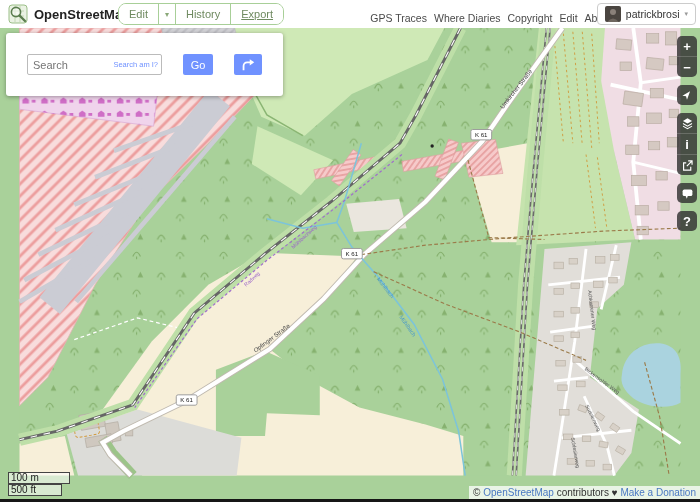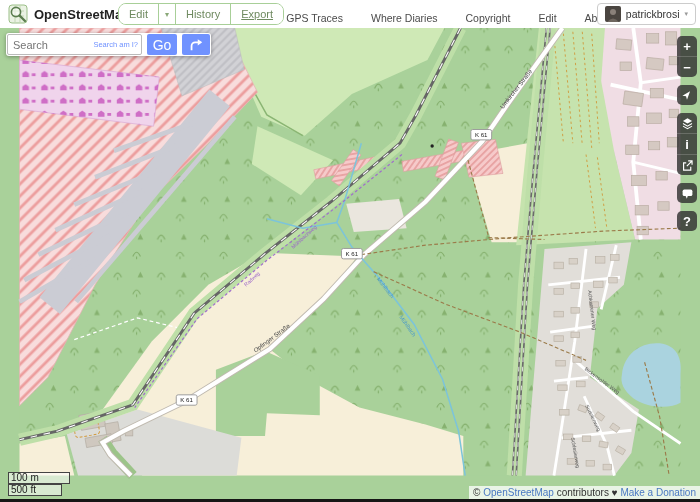--- a/index.html
+++ b/index.html
@@ -7,38 +7,38 @@
   
   #header{position:absolute;top:0;left:0;width:700px;height:28px;background:#fff;z-index:30;}
   #brand{position:absolute;left:8px;top:4px;display:flex;align-items:center;gap:6px;}
   #brand .title{font-size:13px;font-weight:bold;color:#222;}
   #nav-buttons{position:absolute;left:118px;top:3px;display:flex;height:20px;
     border:1px solid #a8cf98;border-radius:8px;overflow:hidden;background:#fff;}
   #nav-buttons .nb{display:flex;align-items:center;padding:0 10px;font-size:11px;
     color:#6f8a60;border-right:1px solid #a8cf98;cursor:pointer;background:#fff;}
   #nav-buttons .nb.caret{padding:0 6px;font-size:8px;color:#8aa878;}
   #nav-buttons .nb:last-child{border-right:none;text-decoration:underline;}
-  #top-links{position:absolute;right:88px;top:0;height:35px;display:flex;align-items:center;gap:28px;}
+  #top-links{position:absolute;right:88px;top:0;height:35px;display:flex;align-items:center;gap:7px;}
   #top-links .lnk{font-size:10.5px;color:#4a4a4a;cursor:pointer;white-space:nowrap;}
   #user-box{position:absolute;right:4px;top:3px;height:20px;border:1px solid #ccc;border-radius:4px;
     display:flex;align-items:center;gap:5px;padding:0 7px;background:#fff;cursor:pointer;}
   #user-box .uname{font-size:10.5px;color:#333;}
   #user-box .ucaret{font-size:7px;color:#999;}
   
   #map{position:absolute;top:28px;left:0;width:700px;height:474px;background:#a9d19a;}
   #map-svg{position:absolute;top:0;left:0;}
   svg text{font-family:"Liberation Sans",sans-serif;}
   
   #search-panel{position:absolute;top:5px;left:6px;background:#fff;border-radius:3px;
-    box-shadow:0 1px 4px rgba(0,0,0,.35);padding:1px;display:flex;gap:5px;z-index:20;}
+    box-shadow:0 1px 4px rgba(0,0,0,.35);padding:21px;display:flex;gap:21px;z-index:20;}
   #search-wrap{position:relative;}
   #search-input{width:128px;height:19px;border:1px solid #bbb;border-radius:2px;
     font-size:11px;padding:0 0 0 5px;color:#333;outline:none;font-family:"Liberation Sans",sans-serif;}
   #whereami{position:absolute;right:4px;top:6px;font-size:7.5px;color:#7092ff;cursor:pointer;}
-  .blue-btn{height:21px;background:#7092ff;border-radius:2px;color:#fff;font-size:14px;
+  .blue-btn{height:21px;background:#7092ff;border-radius:2px;color:#fff;font-size:11px;
     display:flex;align-items:center;justify-content:center;cursor:pointer;border:none;}
   #go-btn{width:30px;}
   #dir-btn{width:28px;}
   
   #controls{position:absolute;top:8px;right:3px;width:20px;z-index:20;}
   .ctl-group{border-radius:5px;overflow:hidden;margin-bottom:8px;width:20px;}
   .ctl{width:20px;height:20px;background:rgba(50,50,50,.82);color:#fff;display:flex;
     align-items:center;justify-content:center;font-size:13px;font-weight:bold;cursor:pointer;}
   .ctl + .ctl{border-top:1px solid rgba(255,255,255,.18);}
   

